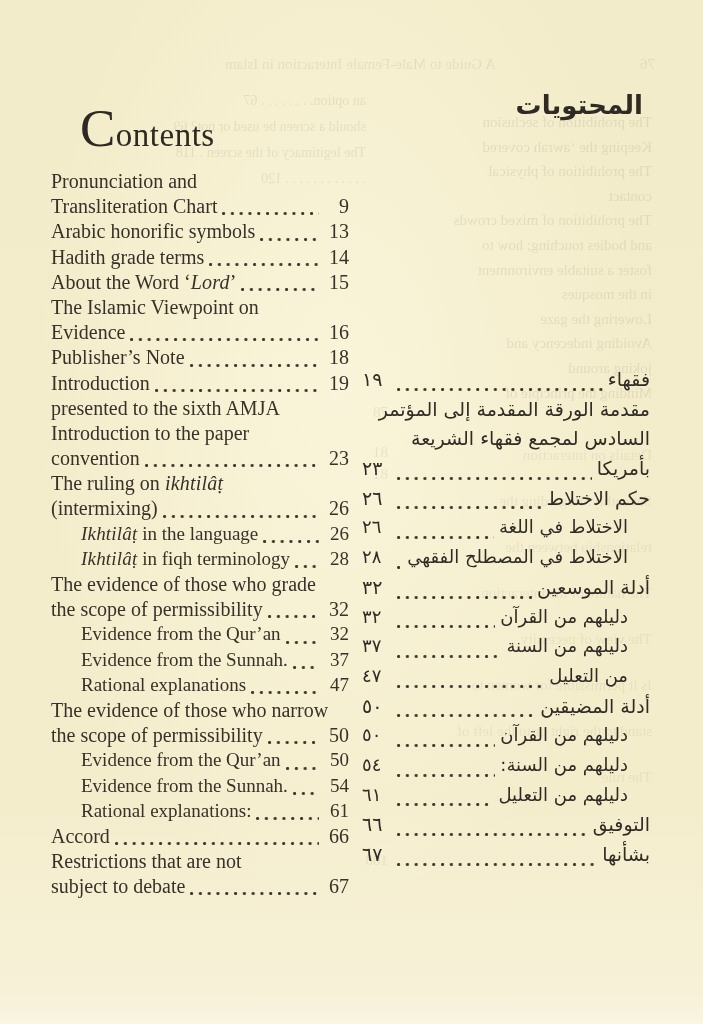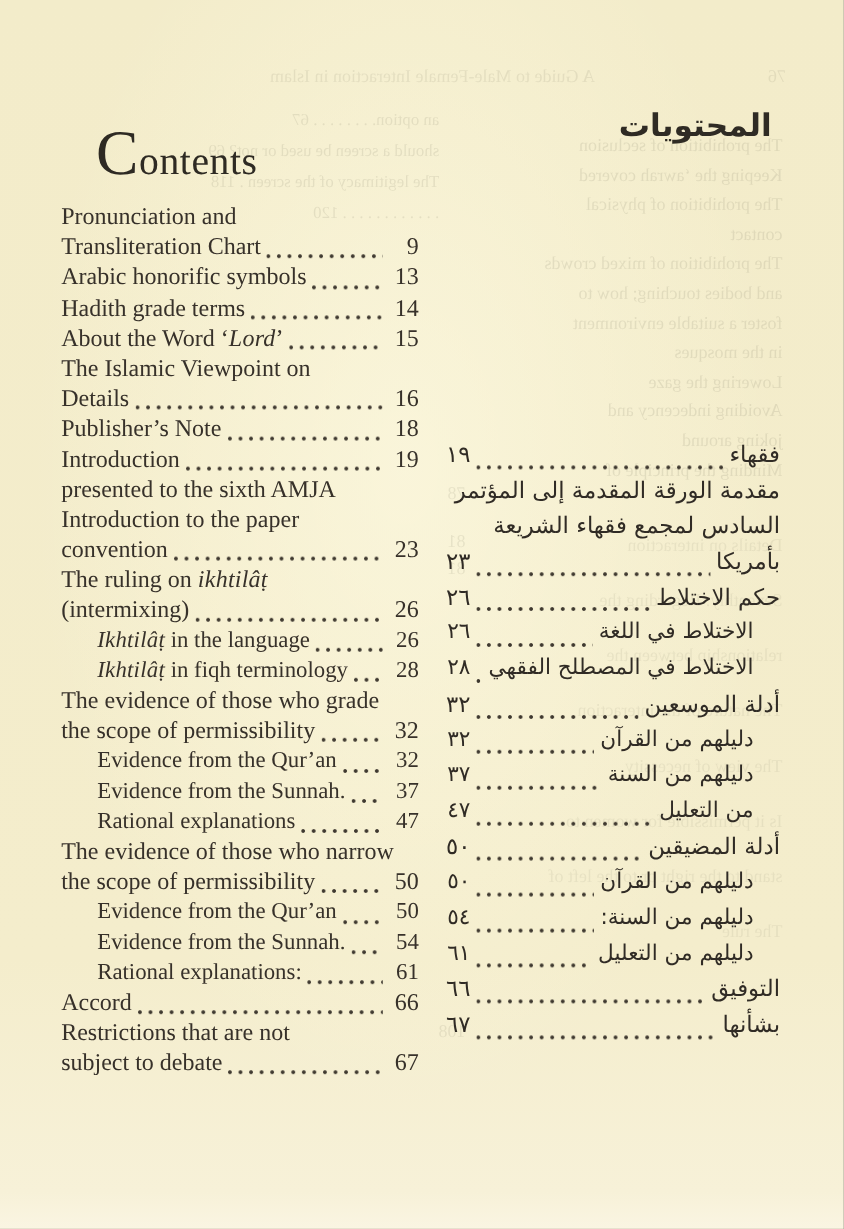--- a/index.html
+++ b/index.html
@@ -19,21 +19,21 @@
     font-family:"DejaVu Sans",sans-serif;font-size:26px;font-weight:bold;color:#2f2b24;}
   
   #english-toc{position:absolute;left:51px;top:170px;width:298px;}
   #english-toc .row{display:flex;align-items:baseline;height:25.2px;font-size:20px;white-space:nowrap;}
   #english-toc .row.ind{padding-left:30px;font-size:19px;}
   #english-toc .pg{min-width:25px;text-align:right;}
   #arabic-toc{position:absolute;left:362px;top:368px;width:288px;direction:rtl;
     font-family:"DejaVu Sans",sans-serif;color:#302b25;}
   #arabic-toc .row{display:flex;align-items:baseline;height:29.7px;font-size:19px;white-space:nowrap;}
   #arabic-toc .row.ind{padding-right:22px;font-size:18px;}
-  #arabic-toc .pg{min-width:30px;text-align:right;}
+  #arabic-toc .pg{min-width:30px;text-align:left;}
   .t i{letter-spacing:.2px;}
   .leader{flex:1 1 auto;align-self:flex-end;height:5px;margin:0 5px 4px 5px;
     background-image:radial-gradient(circle at 1.6px 2.5px, rgba(52,46,38,.95) 1.2px, rgba(52,46,38,0) 1.9px);
     background-size:8.8px 5px;background-repeat:repeat-x;background-position:left bottom;}
   #arabic-toc .leader{margin-bottom:6px;}
   
   .ghost{position:absolute;transform:scaleX(-1);color:#77745e;pointer-events:none;
     font-family:"Liberation Serif",serif;filter:blur(.3px);}
   .g-header{left:225px;top:56px;width:430px;font-size:15px;opacity:.13;display:flex;justify-content:space-between;}
   .g-left{left:146px;top:88px;width:220px;font-size:14px;line-height:26px;opacity:.14;}
@@ -114,21 +114,21 @@
       </div>
       <div class="row">
         <span class="t"><span>About the Word ‘</span><i>Lord</i><span>’</span></span>
         <span class="leader"></span>
         <span class="pg">15</span>
       </div>
       <div class="row">
         <span class="t"><span>The Islamic Viewpoint on</span></span>
       </div>
       <div class="row">
-        <span class="t"><span>Details</span></span>
+        <span class="t"><span>Evidence</span></span>
         <span class="leader"></span>
         <span class="pg">16</span>
       </div>
       <div class="row">
         <span class="t"><span>Publisher’s Note</span></span>
         <span class="leader"></span>
         <span class="pg">18</span>
       </div>
       <div class="row">
         <span class="t"><span>Introduction</span></span>

